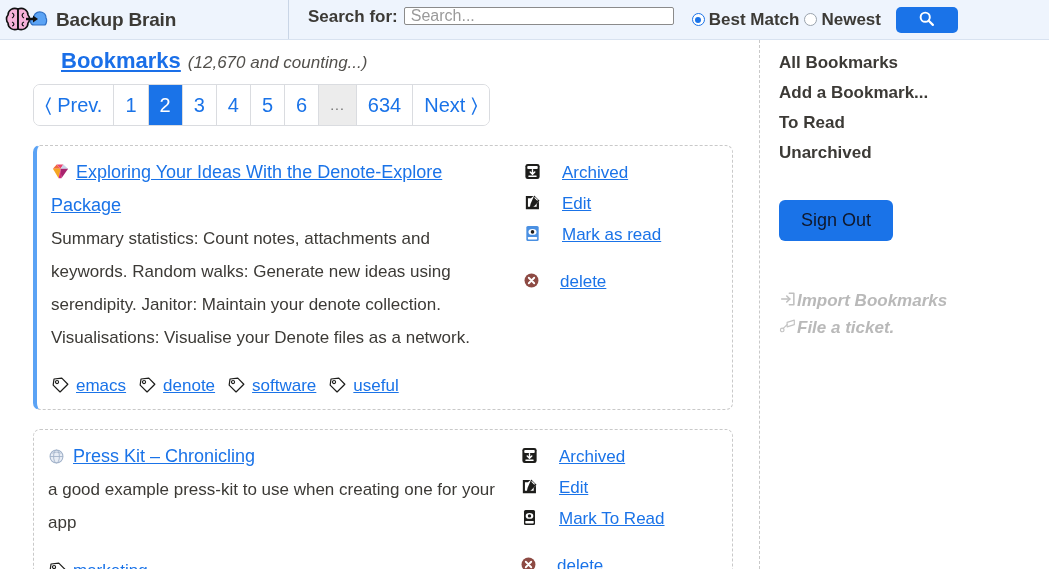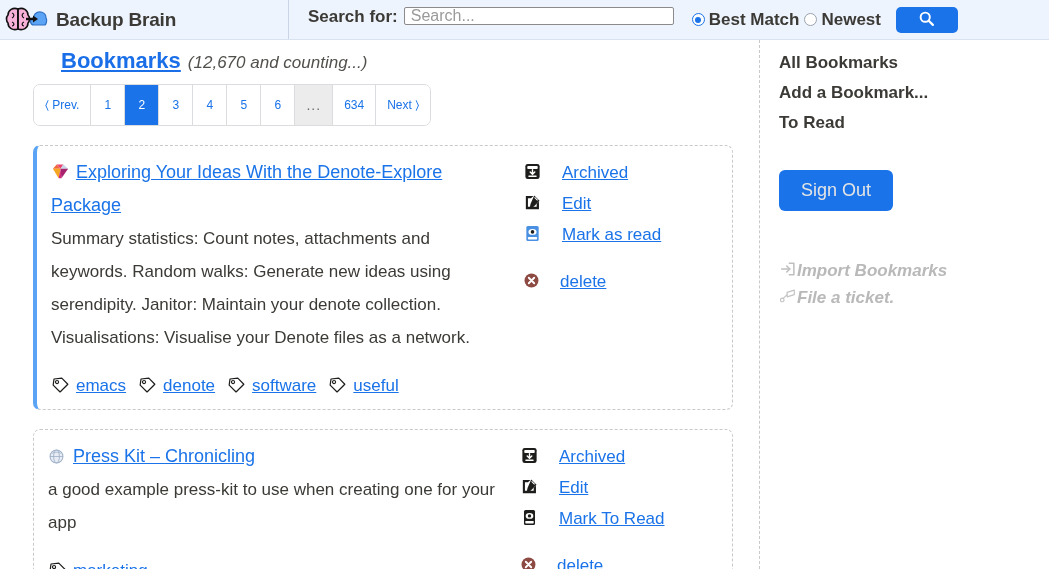--- a/index.html
+++ b/index.html
@@ -179,21 +179,21 @@
     overflow: hidden;
     width: fit-content;
     background: #fff;
   }
   .pg {
     min-width: 34px;
     height: 40px;
     display: flex;
     align-items: center;
     justify-content: center;
-    font-size: 12px;
+    font-size: 20px;
     color: #1a73e8;
     border-right: 1px solid #dadce0;
     padding: 0 11px;
     box-sizing: border-box;
     cursor: pointer;
     background: #fff;
     white-space: nowrap;
   }
   .pg:last-child { border-right: none; }
   .pg.active {
@@ -300,21 +300,21 @@
     font-weight: bold;
     color: #3c3a36;
     line-height: 30px;
     cursor: pointer;
     display: block;
     white-space: nowrap;
   }
   .signout-btn {
     margin-top: 32px;
     background: #1a73e8;
-    color: #e5e5e5;
+    color: #0f172a;
     border: none;
     border-radius: 6px;
     font-size: 18px;
     font-family: "Liberation Sans", sans-serif;
     padding: 10px 22px;
     cursor: pointer;
   }
   .side-foot {
     margin-top: 46px;
   }
@@ -570,20 +570,21 @@
         </div>
       </div>
     </div>
 
   </div>
 
   <div class="side-col">
     <a class="side-link">All Bookmarks</a>
     <a class="side-link">Add a Bookmark...</a>
     <a class="side-link">To Read</a>
+    <a class="side-link">Unarchived</a>
     <button class="signout-btn">Sign Out</button>
     <div class="side-foot">
       <div class="foot-row">
         <span>
           <svg width="18" height="18" viewBox="0 0 20 20">
             <path d="M11.5 3.5 H16.5 V16.5 H11.5" fill="none" stroke="#bfbfbf" stroke-width="1.7" stroke-linecap="round" stroke-linejoin="round"></path>
             <line x1="3" y1="10" x2="12" y2="10" stroke="#bfbfbf" stroke-width="1.7" stroke-linecap="round"></line>
             <polyline points="8.6,6.6 12,10 8.6,13.4" fill="none" stroke="#bfbfbf" stroke-width="1.7" stroke-linecap="round" stroke-linejoin="round"></polyline>
           </svg>
         </span>

